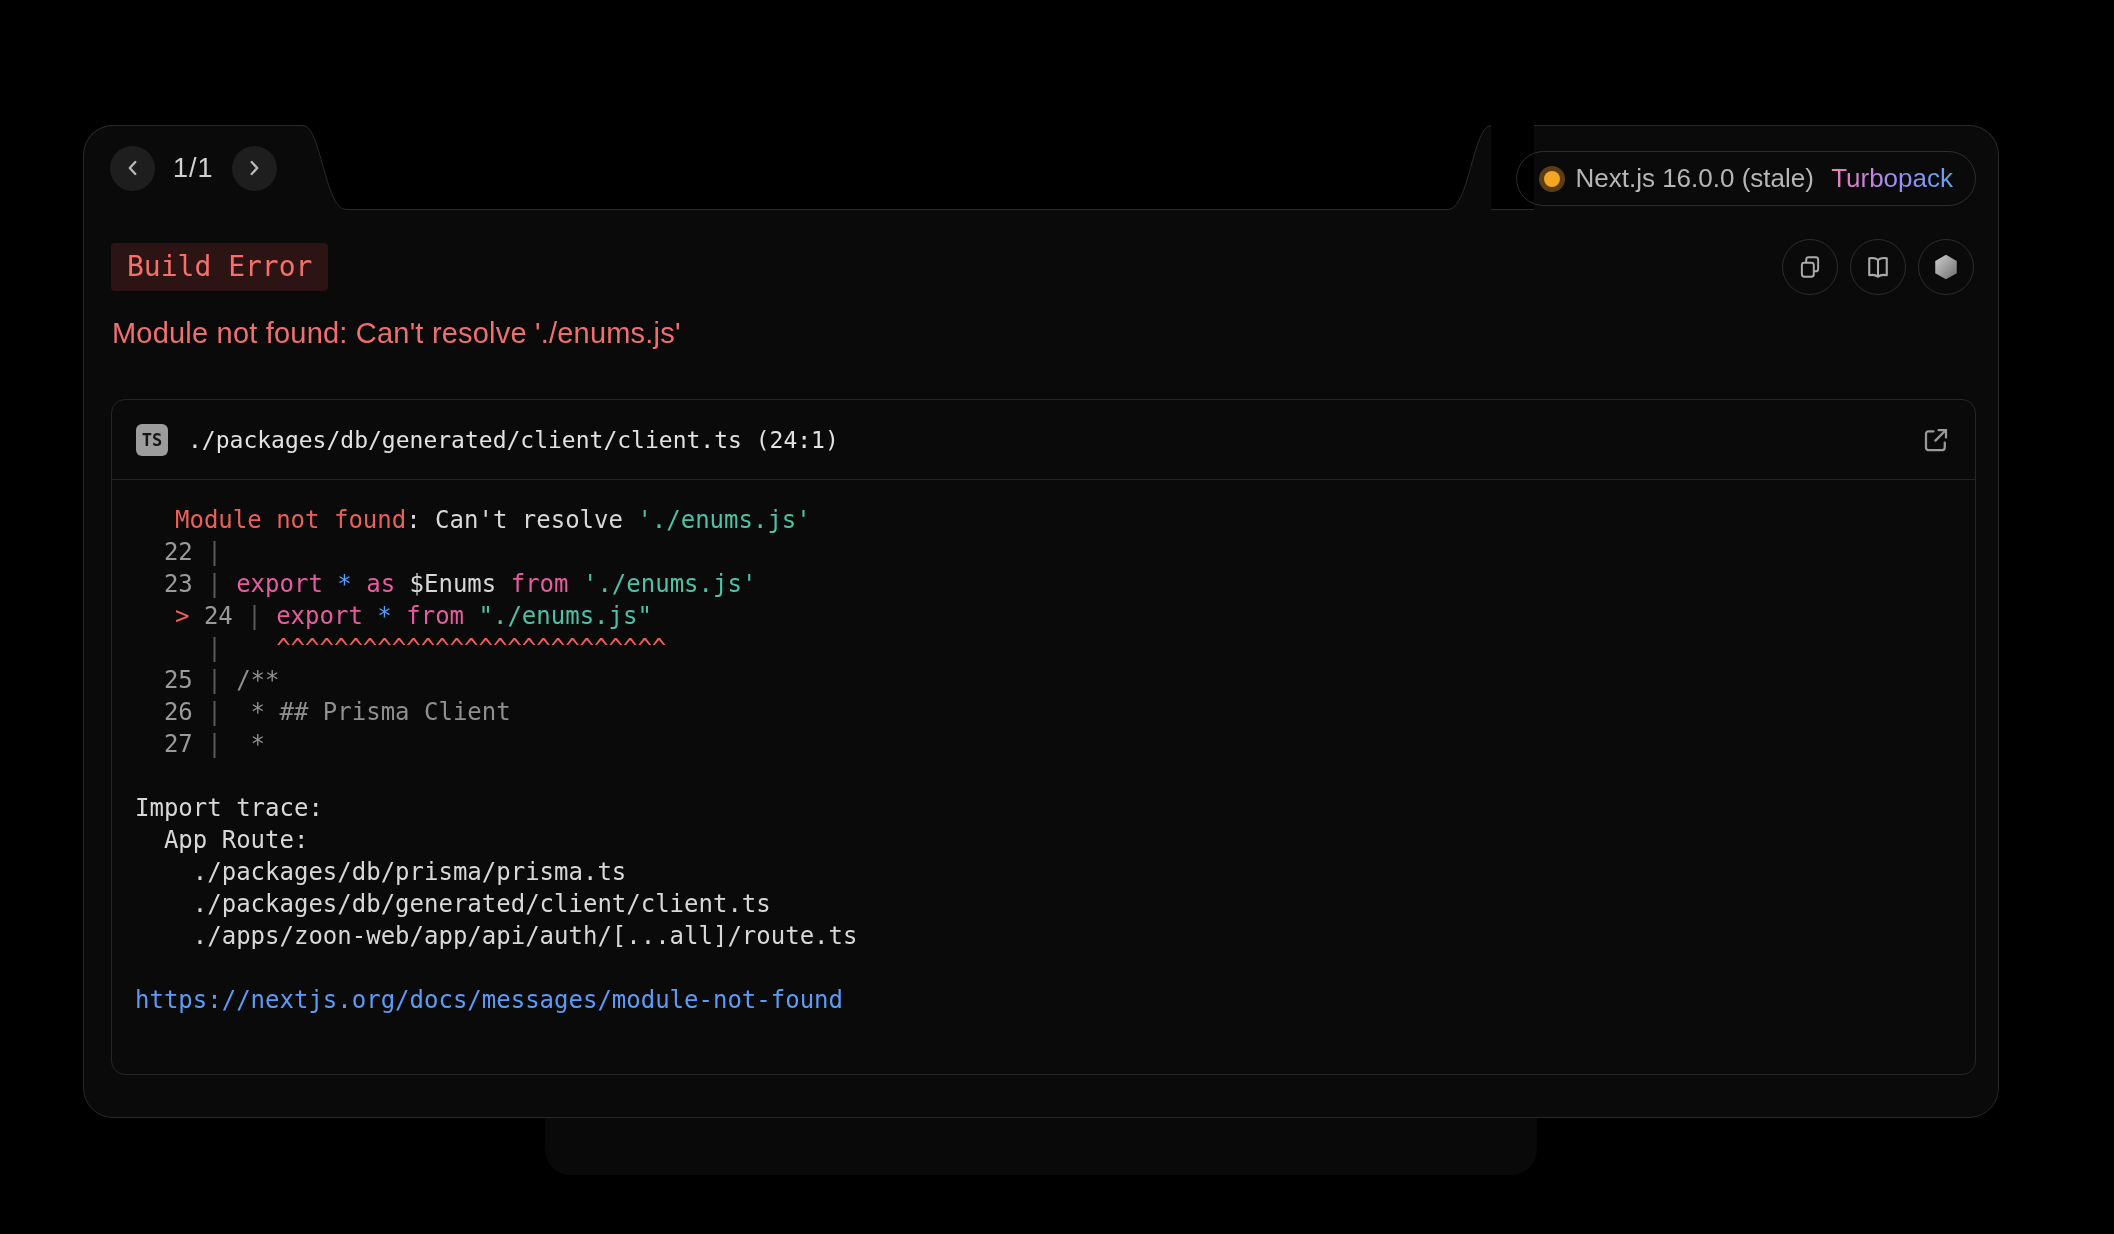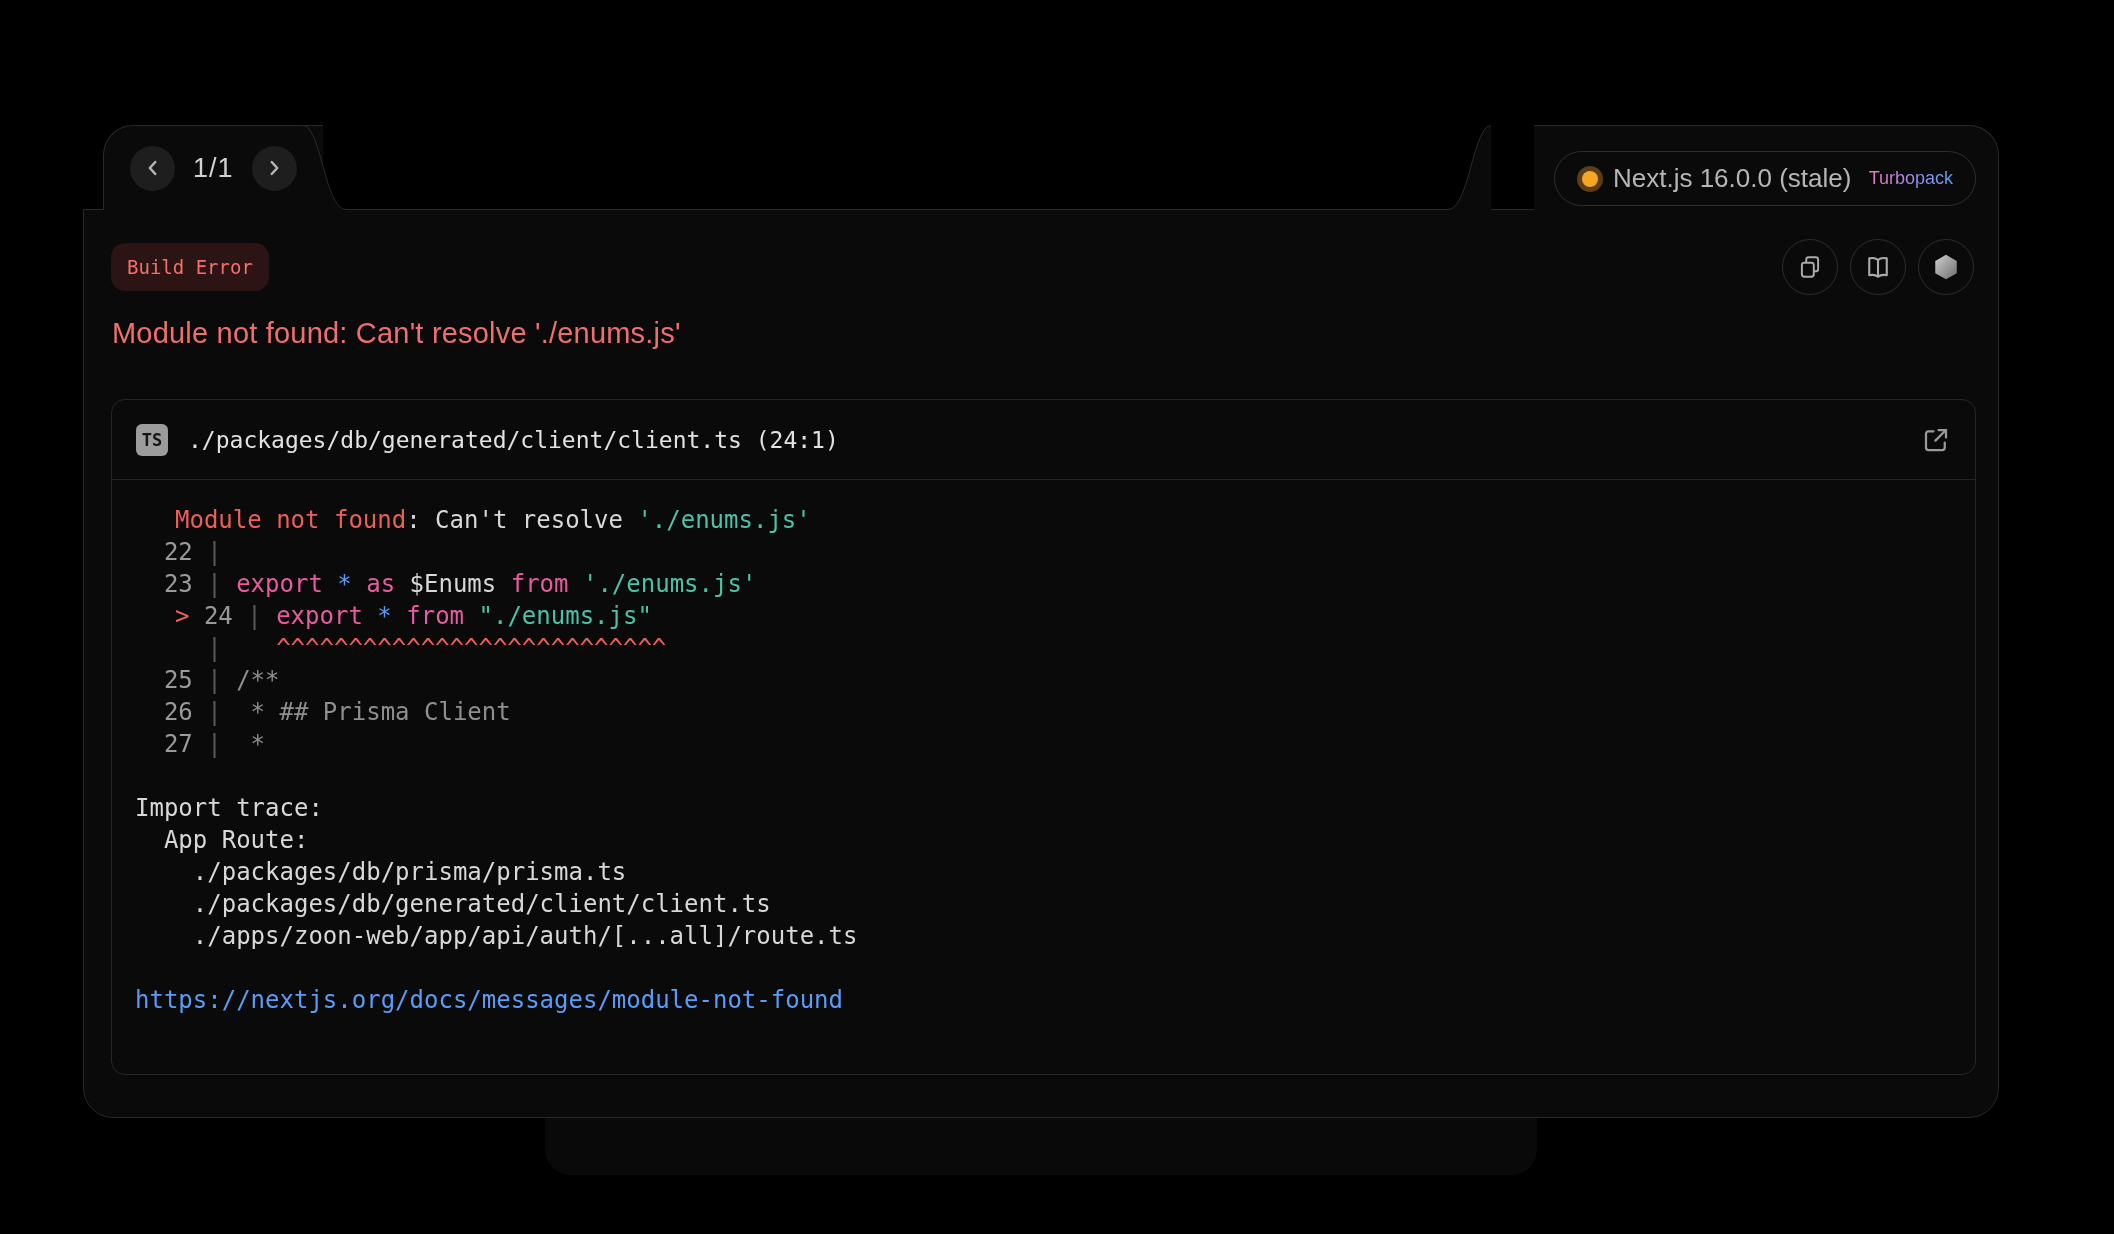--- a/index.html
+++ b/index.html
@@ -25,21 +25,21 @@
     position:absolute; left:0; right:0; top:84px; bottom:0;
     background:#0a0a0a; border:1px solid #292929;
     border-radius:0 0 30px 30px; z-index:1;
   }
 
   .tab { position:absolute; top:0; height:85px; background:#0a0a0a; z-index:2; }
   .tab-left {
     left:0; width:220px;
     border:1px solid #292929; border-bottom:none; border-right:none;
     border-radius:30px 0 0 0;
-    display:flex; align-items:center; gap:18px; padding:0 26px;margin-left:20px;
+    display:flex; align-items:center; gap:18px; padding:0 26px;
   }
   .tab-right {
     right:0; width:465px;
     border:1px solid #292929; border-bottom:none; border-left:none;
     border-radius:0 30px 0 0;
     display:flex; align-items:flex-start; justify-content:flex-end; padding:25px 22px 0 0;
   }
   .flare { position:absolute; top:0; z-index:2; }
   .flare-l { left:220px; }
   .flare-r { right:465px; }
@@ -57,31 +57,31 @@
     height:55px; padding:0 22px;
     border:1px solid #2e2e2e; border-radius:999px;
     background:transparent; cursor:pointer;
   }
   .version-dot {
     width:16px; height:16px; border-radius:50%;
     background:#f5a623; box-shadow:0 0 0 5px #5c3e16; margin:0 5px;
   }
   .version-text { color:#b6b6b6; font-size:26px; white-space:pre; }
   .version-accent {
-    font-size:18px;
+    font-size:26px;
     background:linear-gradient(90deg,#f07ab5 0%,#9d8df5 55%,#5fa4f6 100%);
     -webkit-background-clip:text; background-clip:text; color:transparent;
   }
 
   
   .badge-row { position:absolute; left:27px; right:24px; top:28px; height:58px; display:flex; align-items:center; }
   .error-badge {
-    font-family:"DejaVu Sans Mono", monospace; font-size:19px;
+    font-family:"DejaVu Sans Mono", monospace; font-size:28px;
     color:#f47068; background:#2c1415;
-    padding:0 16px; height:48px; line-height:48px; border-radius:14px;
+    padding:0 16px; height:48px; line-height:48px; border-radius:4px;
   }
   .toolbar { margin-left:auto; display:flex; gap:12px; }
   .tool-btn {
     width:56px; height:56px; border-radius:50%;
     background:transparent; border:1px solid #2d2d2d;
     display:flex; align-items:center; justify-content:center;
     color:#ababab; cursor:pointer; padding:0;
   }
 
   .error-title {

